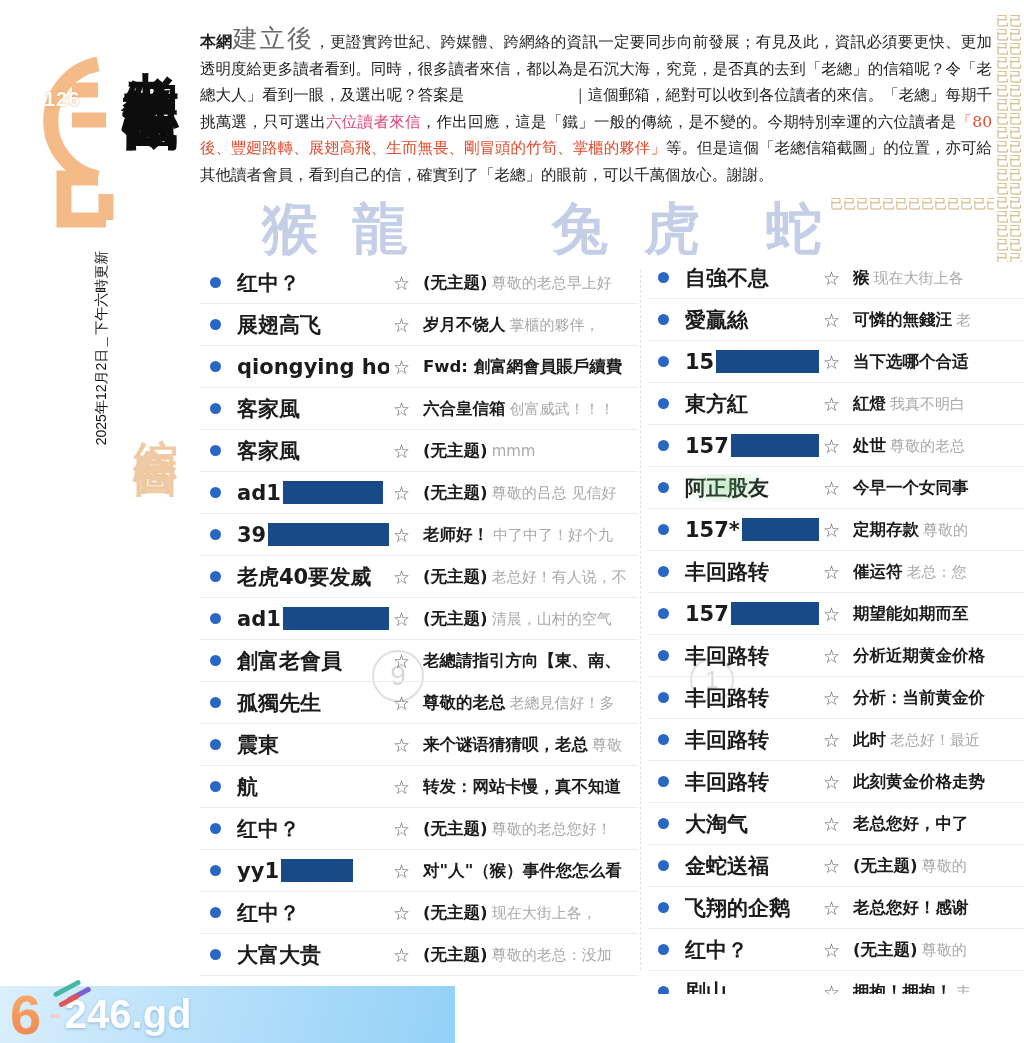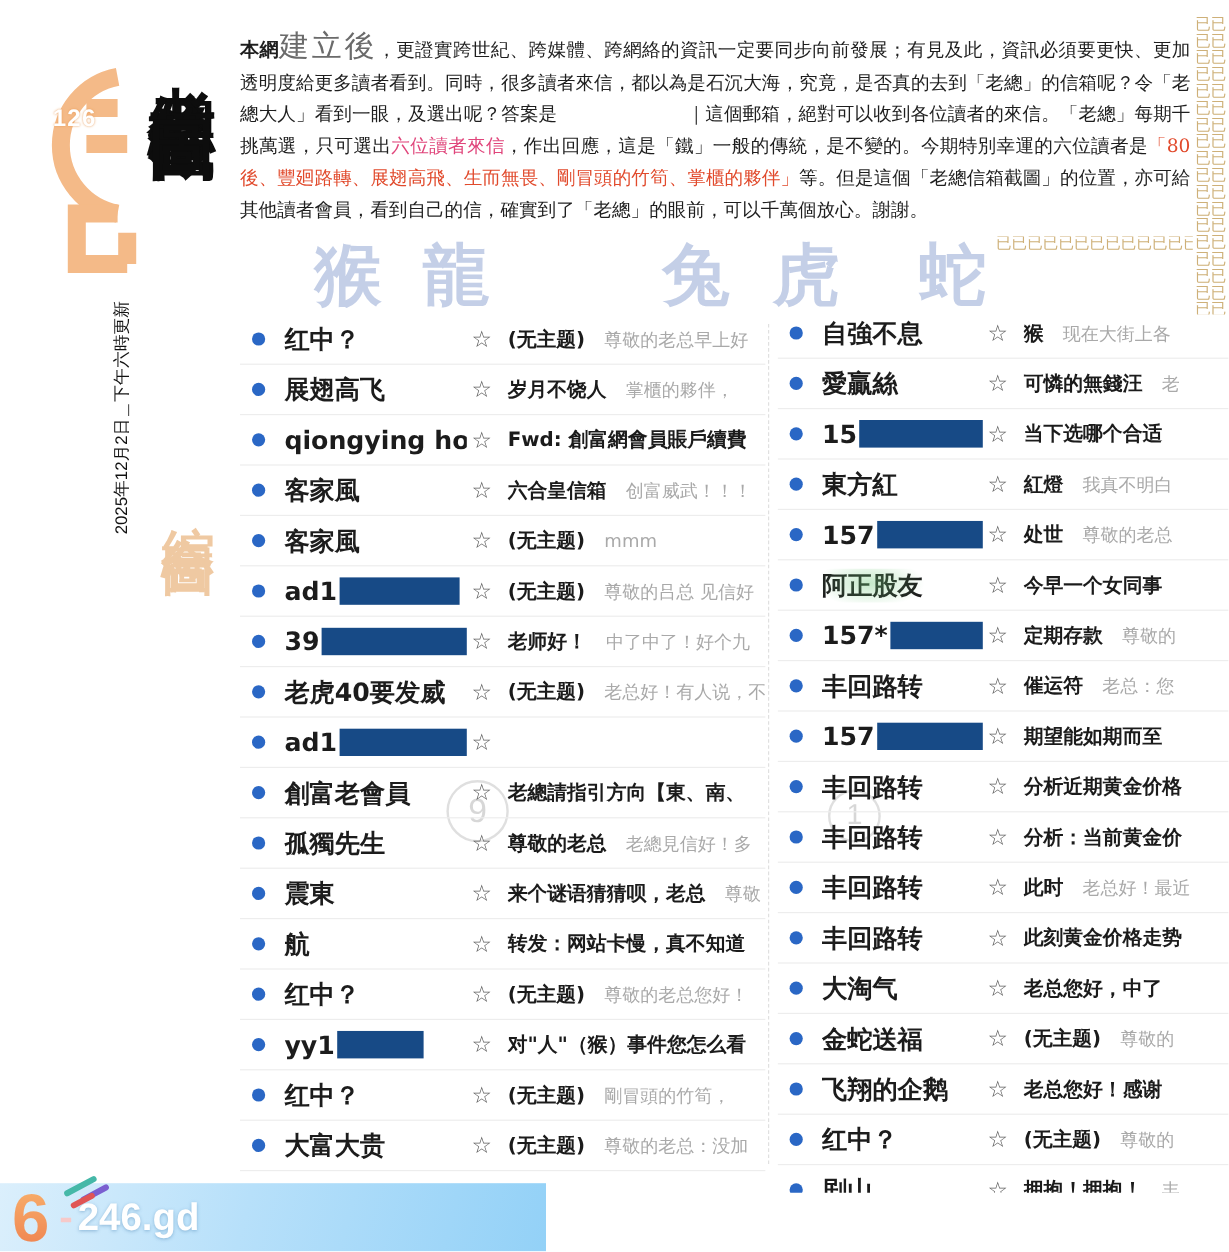--- a/index.html
+++ b/index.html
@@ -61,41 +61,41 @@
   .dot{width:11px;height:11px;border-radius:50%;background:#2a67c5;margin-right:16px;flex:none;}
   .sender{font-weight:700;font-size:21px;color:#1c1c1c;white-space:nowrap;overflow:hidden;
           display:flex;align-items:center;flex:none;position:relative;}
   #col-left .sender{width:152px;}
   #col-right .sender{width:134px;}
   .redact{display:inline-block;height:23px;background:#174a86;flex:none;margin-left:2px;}
   .redact.sm{width:72px;}.redact.md{width:100px;}.redact.lg{width:128px;}
   .star{font-size:19px;color:#5e5e5e;margin:0 13px 0 4px;flex:none;cursor:pointer;}
   .line{flex:1;overflow:hidden;white-space:nowrap;}
   .subj{font-weight:700;color:#1b1b1b;font-size:16.5px;}
-  .prev{color:#a9a9a9;font-size:15px;margin-left:16px;}
+  .prev{color:#a9a9a9;font-size:15px;margin-left:4px;}
   .hl-green .sender::before{content:"";position:absolute;left:-6px;top:-8px;width:92px;height:40px;
       background:radial-gradient(ellipse at center,rgba(110,200,120,.40),rgba(110,200,120,0) 70%);
       border-radius:50%;}
 
   
   #footer{position:absolute;left:0;top:986px;width:455px;height:57px;
           background:linear-gradient(105deg,#dbeffc 0%,#b7e0fa 45%,#93d1f7 100%);
           display:flex;align-items:center;}
   #footer-6{font-family:"Liberation Sans",sans-serif;font-size:56px;font-weight:800;
             margin-left:10px;line-height:50px;
             background:linear-gradient(#f9b46e,#ee7f4e);-webkit-background-clip:text;
             background-clip:text;color:transparent;}
   .feather{position:absolute;height:5px;border-radius:3px;transform:rotate(-28deg);}
   #f1{left:52px;top:-4px;width:30px;background:#45b8a8;}
   #f2{left:66px;top:2px;width:26px;background:#7a5fd0;}
   #f3{left:58px;top:8px;width:22px;background:#e05555;}
   #footer-brand{font-size:34px;font-weight:700;color:#fff;margin-left:16px;
                 text-shadow:0 1px 3px rgba(60,120,170,.45);letter-spacing:4px;}
   #footer-dash{font-size:28px;color:#f6c9c9;margin:0 4px 0 8px;font-weight:700;}
-  #footer-domain{font-family:"Liberation Sans",sans-serif;font-size:32px;font-weight:700;
+  #footer-domain{font-family:"Liberation Sans",sans-serif;font-size:40px;font-weight:700;
                  color:#fff;text-shadow:0 1px 3px rgba(60,120,170,.45);}
   #footer-logo-wrap{position:relative;}
 </style>
 </head>
 <body>
 
 <div id="page">
 
   <svg id="ornament" viewBox="0 0 102 198">
     <g fill="none" stroke="#f2a96b" stroke-width="15">
@@ -176,20 +176,21 @@
       <div class="row">
         <span class="dot"></span>
         <span class="sender">老虎40要发威</span>
         <span class="star">☆</span>
         <span class="line"><span class="subj">(无主题)</span><span class="prev">老总好！有人说，不</span></span>
       </div>
       <div class="row">
         <span class="dot"></span>
         <span class="sender">ad1<span class="redact lg"></span></span>
         <span class="star">☆</span>
+        <span class="line"><span class="subj">(无主题)</span><span class="prev">清晨，山村的空气</span></span>
       </div>
       <div class="row">
         <span class="dot"></span>
         <span class="sender">創富老會員</span>
         <span class="star">☆</span>
         <span class="line"><span class="subj">老總請指引方向【東、南、</span></span>
       </div>
       <div class="row">
         <span class="dot"></span>
         <span class="sender">孤獨先生</span>
@@ -217,21 +218,21 @@
       <div class="row">
         <span class="dot"></span>
         <span class="sender">yy1<span class="redact sm"></span></span>
         <span class="star">☆</span>
         <span class="line"><span class="subj">对"人"（猴）事件您怎么看</span></span>
       </div>
       <div class="row">
         <span class="dot"></span>
         <span class="sender">红中？</span>
         <span class="star">☆</span>
-        <span class="line"><span class="subj">(无主题)</span><span class="prev">剛冒頭的竹筍，</span></span>
+        <span class="line"><span class="subj">(无主题)</span><span class="prev">现在大街上各，</span></span>
       </div>
       <div class="row">
         <span class="dot"></span>
         <span class="sender">大富大贵</span>
         <span class="star">☆</span>
         <span class="line"><span class="subj">(无主题)</span><span class="prev">尊敬的老总：没加</span></span>
       </div>
     </div>
   <div id="col-sep"></div>
   <div id="col-right" class="mailcol">

